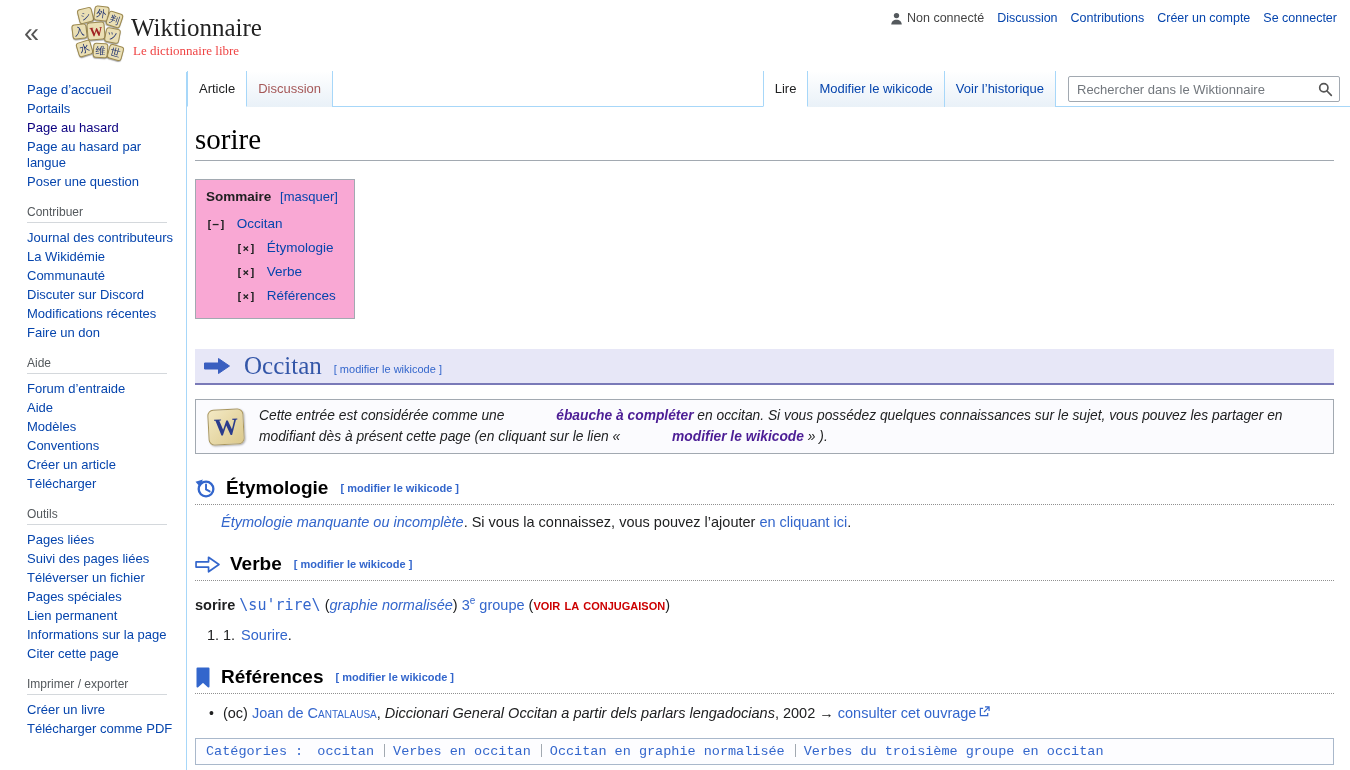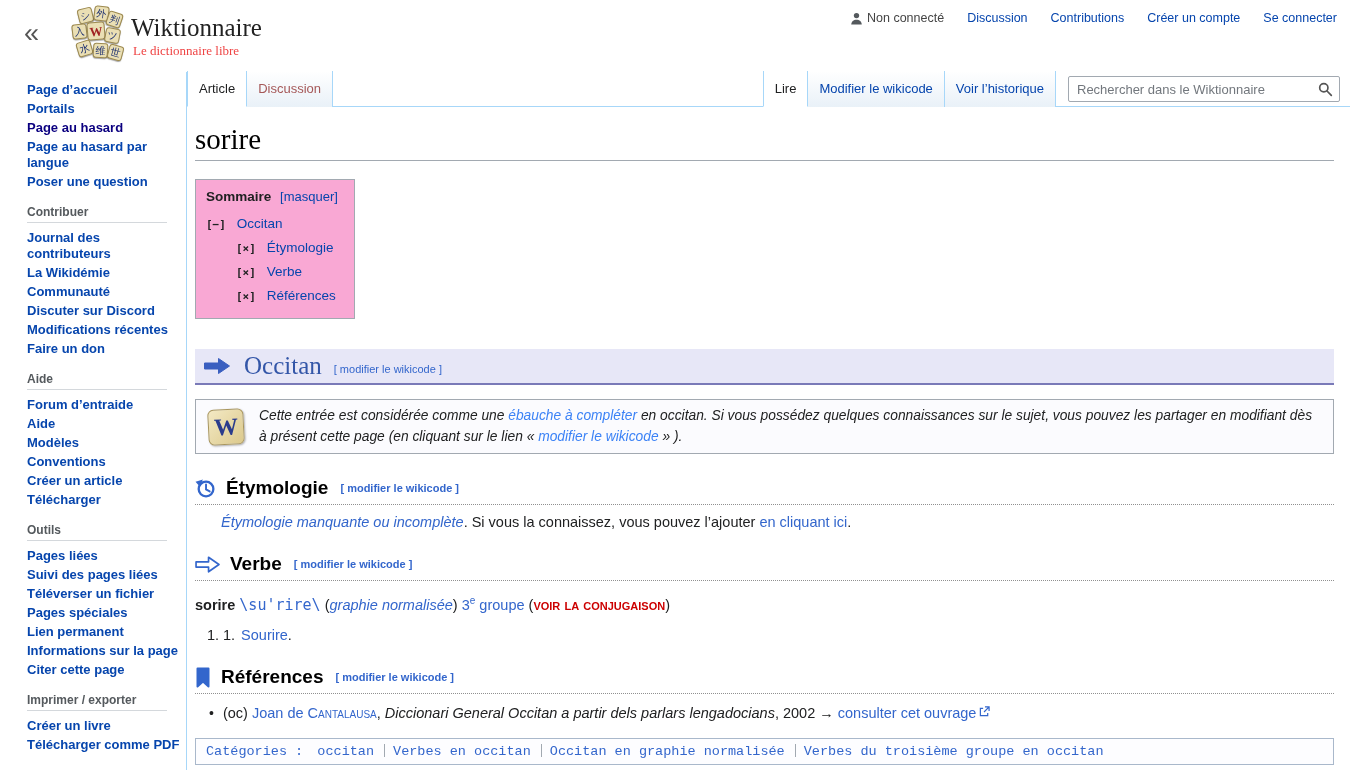--- a/index.html
+++ b/index.html
@@ -13,26 +13,26 @@
   
   .header { position:relative; height:72px; }
   .collapse-btn { position:absolute; left:24px; top:18px; font-size:27px; color:#555; cursor:pointer; line-height:30px; }
   .logo { position:absolute; left:66px; top:6px; width:58px; height:58px; }
   .tile { position:absolute; width:15px; height:15px; background:#eadfb4; border:1px solid #9d8a50; border-radius:3px;
           font-size:10px; line-height:14px; text-align:center; color:#1c2f70; box-shadow:0 1px 1px rgba(0,0,0,.35); }
   .tile.w { width:18px; height:18px; font-family:"Liberation Serif",serif; font-weight:bold; font-size:13px; line-height:17px; color:#a02222; }
   .site-titles { position:absolute; left:131px; top:14px; }
   .site-title { font-family:"Liberation Serif",serif; font-size:25px; color:#222; }
   .site-subtitle { font-family:"Liberation Serif",serif; font-size:13px; color:#ef4444; margin-top:1px; margin-left:2px; }
-  .personal-bar { position:absolute; top:11px; right:13px; display:flex; align-items:center; gap:23px; font-size:12.5px; }
+  .personal-bar { position:absolute; top:11px; right:13px; display:flex; align-items:center; gap:13px; font-size:12.5px; }
   .personal-status { color:#444; display:flex; align-items:center; gap:4px; }
 
   
   .main { display:flex; height:698px; }
-  .sidebar { width:186px; padding:10px 6px 0 27px; font-size:13px; overflow:hidden;font-weight:bold; }
+  .sidebar { width:186px; padding:10px 6px 0 27px; font-size:13px; overflow:hidden; }
   .sidebar ul { list-style:none; }
   .sidebar li { line-height:16px; margin-bottom:3px; color:#0645ad; cursor:pointer; }
   .sidebar li.visited { color:#0b0080; }
   .sb-heading { font-size:12px; color:#54595d; margin:15px 0 7px; padding-bottom:3px; border-bottom:1px solid #d4d8dc; width:140px; }
 
   .content-col { flex:1; border-left:1px solid #a7d7f9; display:flex; flex-direction:column; }
   .tab-row { position:relative; height:35px; border-bottom:1px solid #a7d7f9; flex:none; }
   .tabs-left { position:absolute; left:0; bottom:-1px; display:flex; }
   .tabs-right { position:absolute; right:10px; bottom:-1px; display:flex; align-items:flex-end; }
   .tab { height:36px; line-height:36px; padding:0 11px; font-size:13px; color:#0645ad; cursor:pointer;
@@ -66,21 +66,21 @@
               display:flex; align-items:center; padding-left:9px; }
   .lang-title { font-family:"Liberation Serif",serif; font-size:25px; color:#3356a8; margin-left:13px; cursor:pointer; }
   .edit-section { font-size:11px; color:#3366cc; margin-left:12px; cursor:pointer; }
   .lang-bar .edit-section { margin-top:6px; }
 
   .stub-box { margin-top:14px; border:1px solid #a2a9b1; background:#fbfbfe; padding:6px 12px; display:flex; align-items:center; gap:15px; }
   .w-tile { flex:none; width:36px; height:36px; background:linear-gradient(135deg,#f3e9c4,#dcc98c); border:1px solid #a8955c; border-radius:6px;
             transform:rotate(-3deg); display:flex; align-items:center; justify-content:center; box-shadow:1px 1px 2px rgba(0,0,0,.3);
             font-family:"Liberation Serif",serif; font-weight:bold; font-size:24px; color:#2b3c8c; }
   .stub-text { font-style:italic; font-size:13.8px; line-height:1.5; color:#202122; }
-  .stub-text .blink { color:#3b82f6; font-weight:normal; cursor:pointer; }
+  .stub-text .blink { color:#4c1d95; font-weight:bold; cursor:pointer;margin-left:48px; }
 
   h3.sec { display:flex; align-items:center; margin-top:23px; padding-bottom:5px; border-bottom:1px dotted #909090;
            font-size:19px; font-weight:bold; color:#000; }
   h3.sec .sec-icon { margin-right:10px; display:flex; align-items:center; }
 
   .ety-line { margin:9px 0 0 26px; font-size:14.5px; }
   .ital-link { font-style:italic; color:#3366cc; cursor:pointer; }
 
   .verb-line { margin-top:14px; font-size:14.5px; }
   .verb-word { font-weight:bold; }

